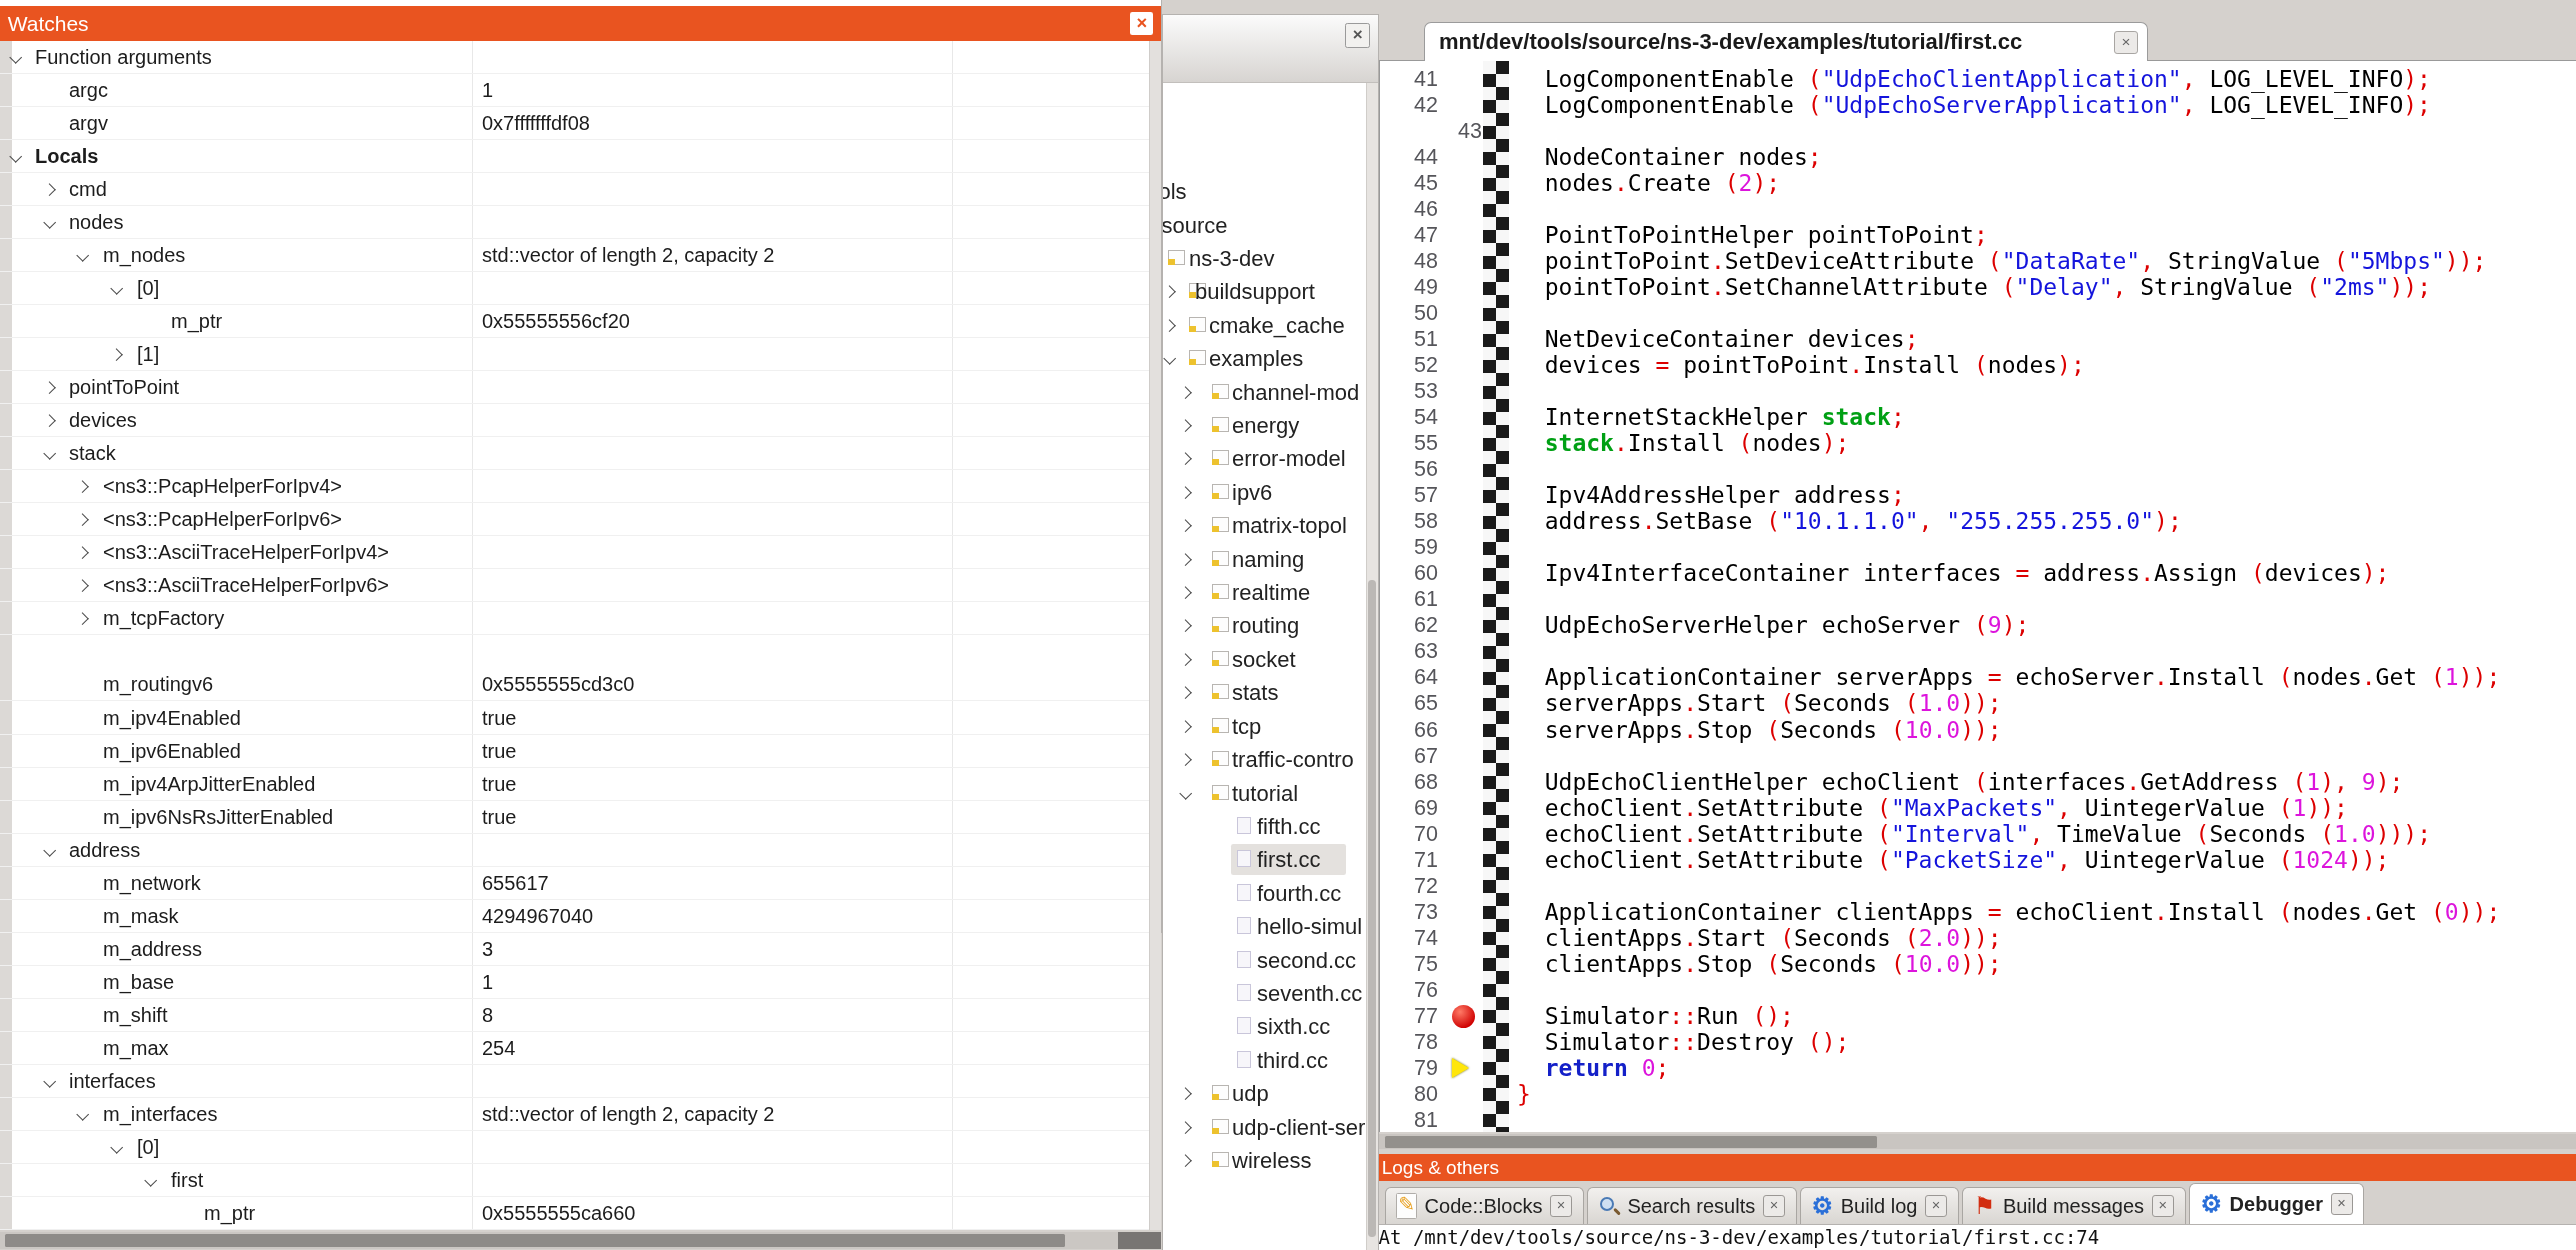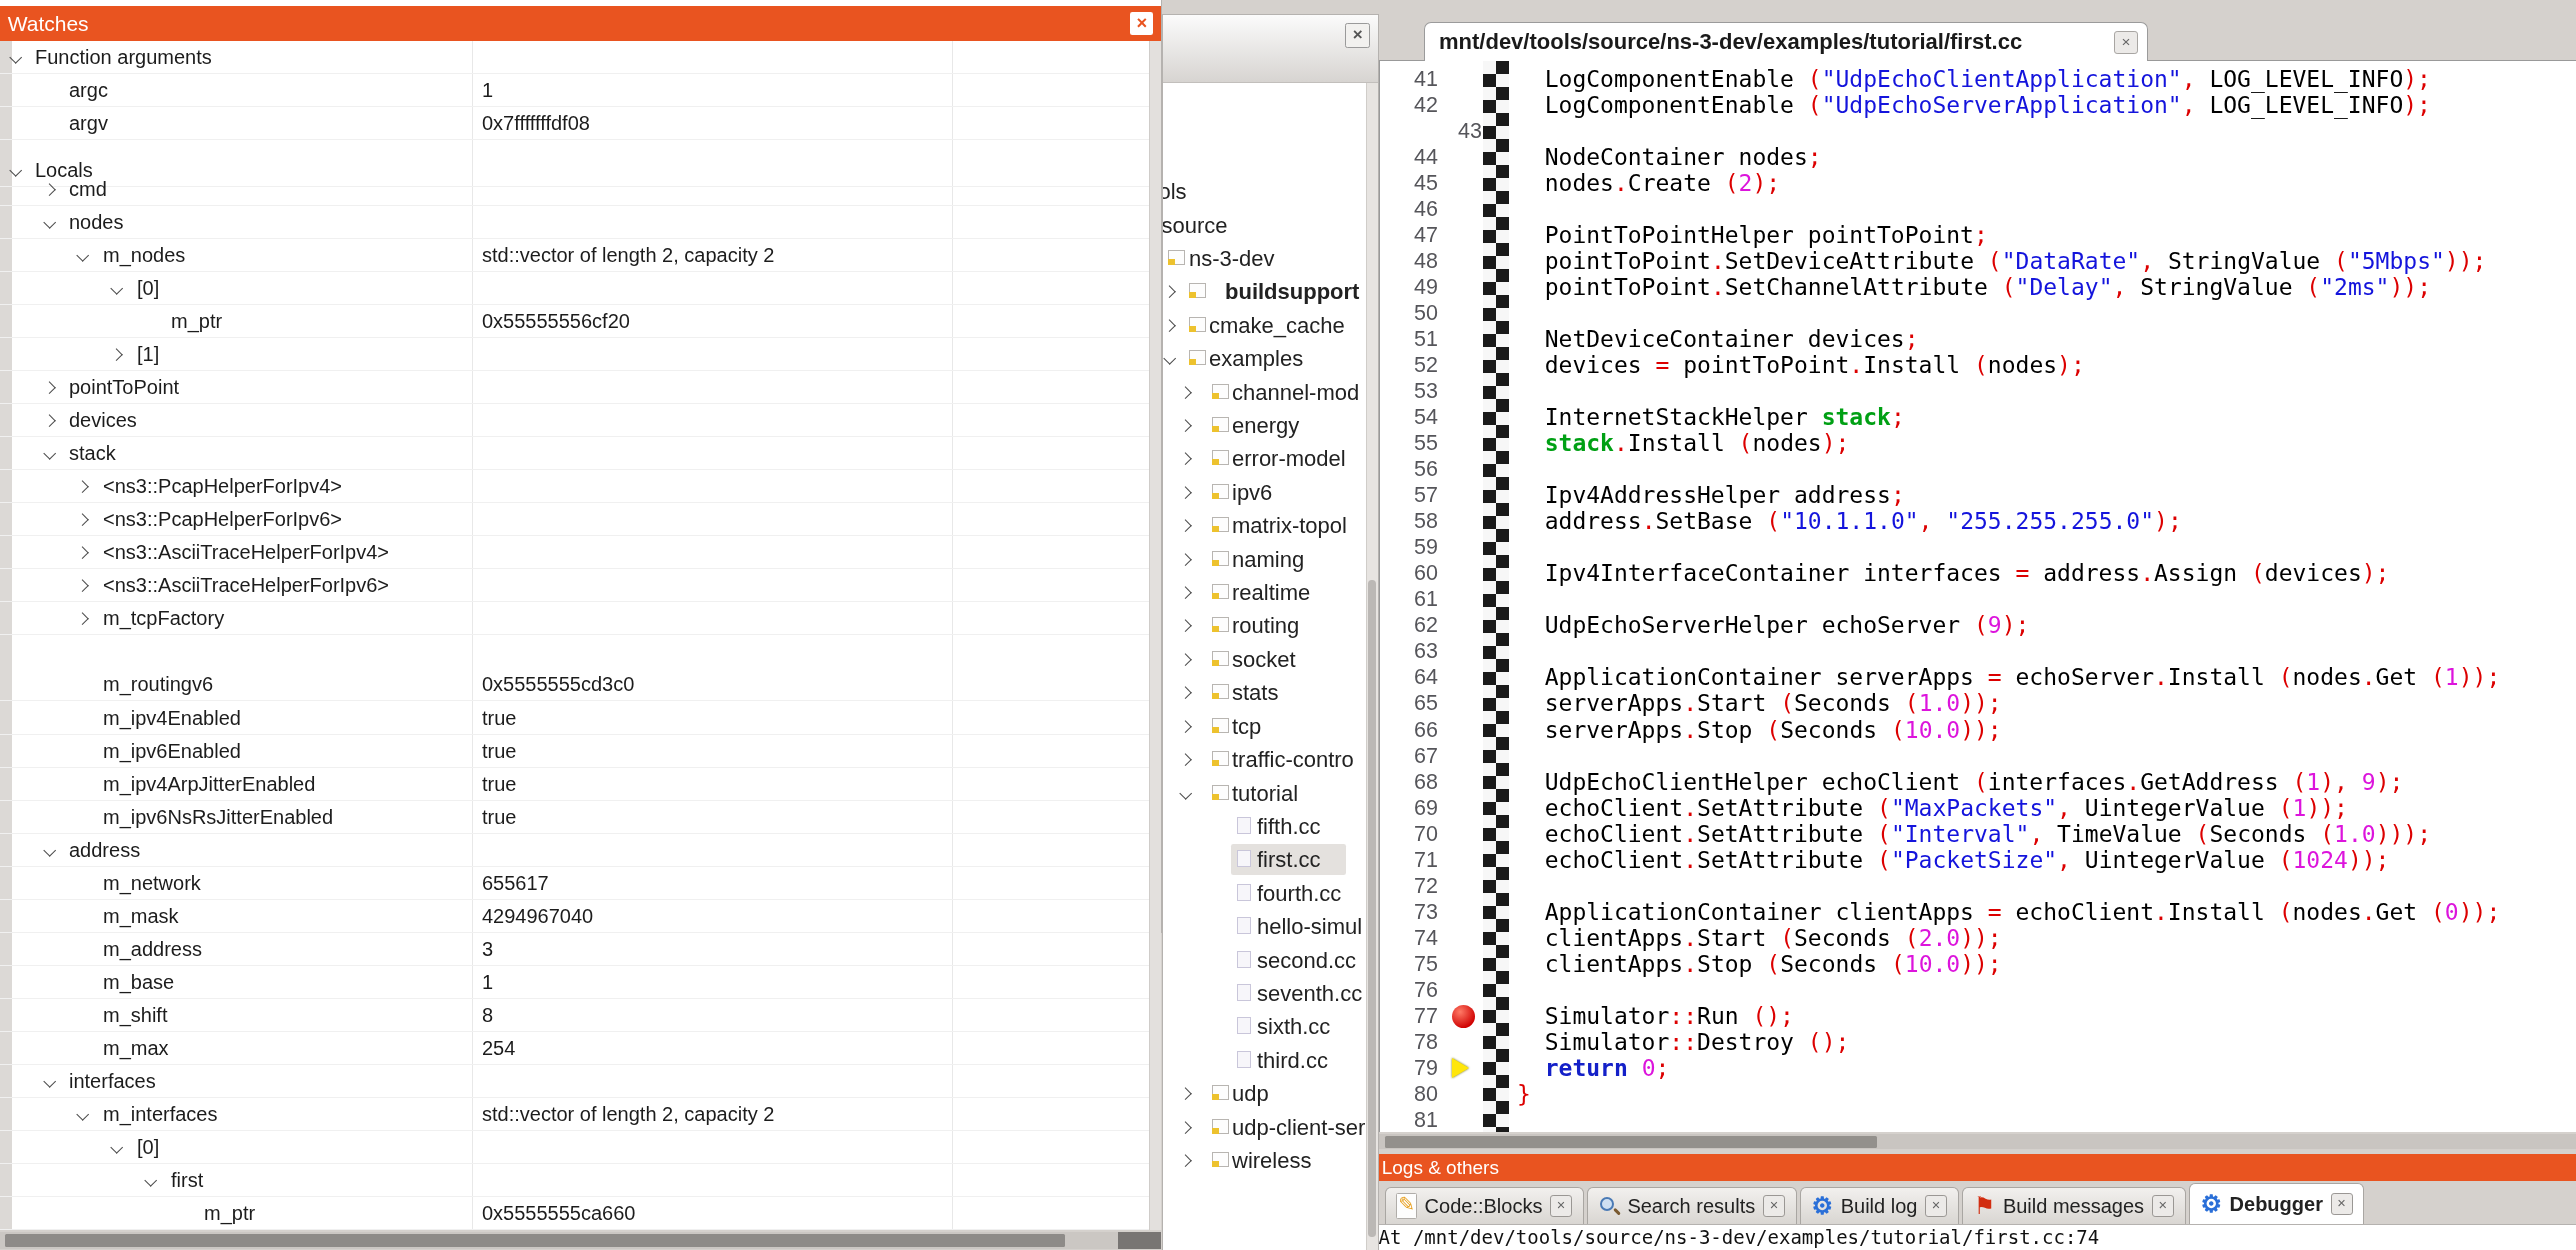--- a/index.html
+++ b/index.html
@@ -113,21 +113,21 @@
         <div class="titem" style="top: 126px; left: 0px; right: 0px;">
           <span class="tlabel" style="left: -1.5px;">source</span>
         </div>
         <div class="titem" style="top: 159px; left: 0px; right: 0px;">
           <span class="fico" style="left: 4.6px;"></span>
           <span class="tlabel" style="left: 26px;">ns-3-dev</span>
         </div>
         <div class="titem" style="top: 192px; left: 0px; right: 0px;">
           <span class="chev closed" style="left: 1.5px;"></span>
           <span class="fico" style="left: 26px;"></span>
-          <span class="tlabel" style="left: 62px; font-weight: bold;">buildsupport</span>
+          <span class="tlabel" style="left: 32px;">buildsupport</span>
         </div>
         <div class="titem" style="top: 226px; left: 0px; right: 0px;">
           <span class="chev closed" style="left: 1.5px;"></span>
           <span class="fico" style="left: 26px;"></span>
           <span class="tlabel" style="left: 46px;">cmake_cache</span>
         </div>
         <div class="titem" style="top: 259px; left: 0px; right: 0px;">
           <span class="chev open" style="left: 1.5px;"></span>
           <span class="fico" style="left: 26px;"></span>
           <span class="tlabel" style="left: 46px;">examples</span>
@@ -469,21 +469,21 @@
           <span class="wname" style="left: 35px;">Function arguments</span>
         </div>
         <div class="wrow" style="top: 33px;">
           <span class="wname" style="left: 69px;">argc</span>
           <span class="wval">1</span>
         </div>
         <div class="wrow" style="top: 66px;">
           <span class="wname" style="left: 69px;">argv</span>
           <span class="wval">0x7fffffffdf08</span>
         </div>
-        <div class="wrow" style="top: 113px;">
+        <div class="wrow" style="top: 99px; font-weight: bold;">
           <span class="chev open" style="left: 10.8px;"></span>
           <span class="wname" style="left: 35px;">Locals</span>
         </div>
         <div class="wrow" style="top: 132px;">
           <span class="chev closed" style="left: 45px;"></span>
           <span class="wname" style="left: 69px;">cmd</span>
         </div>
         <div class="wrow" style="top: 165px;">
           <span class="chev open" style="left: 45px;"></span>
           <span class="wname" style="left: 69px;">nodes</span>

